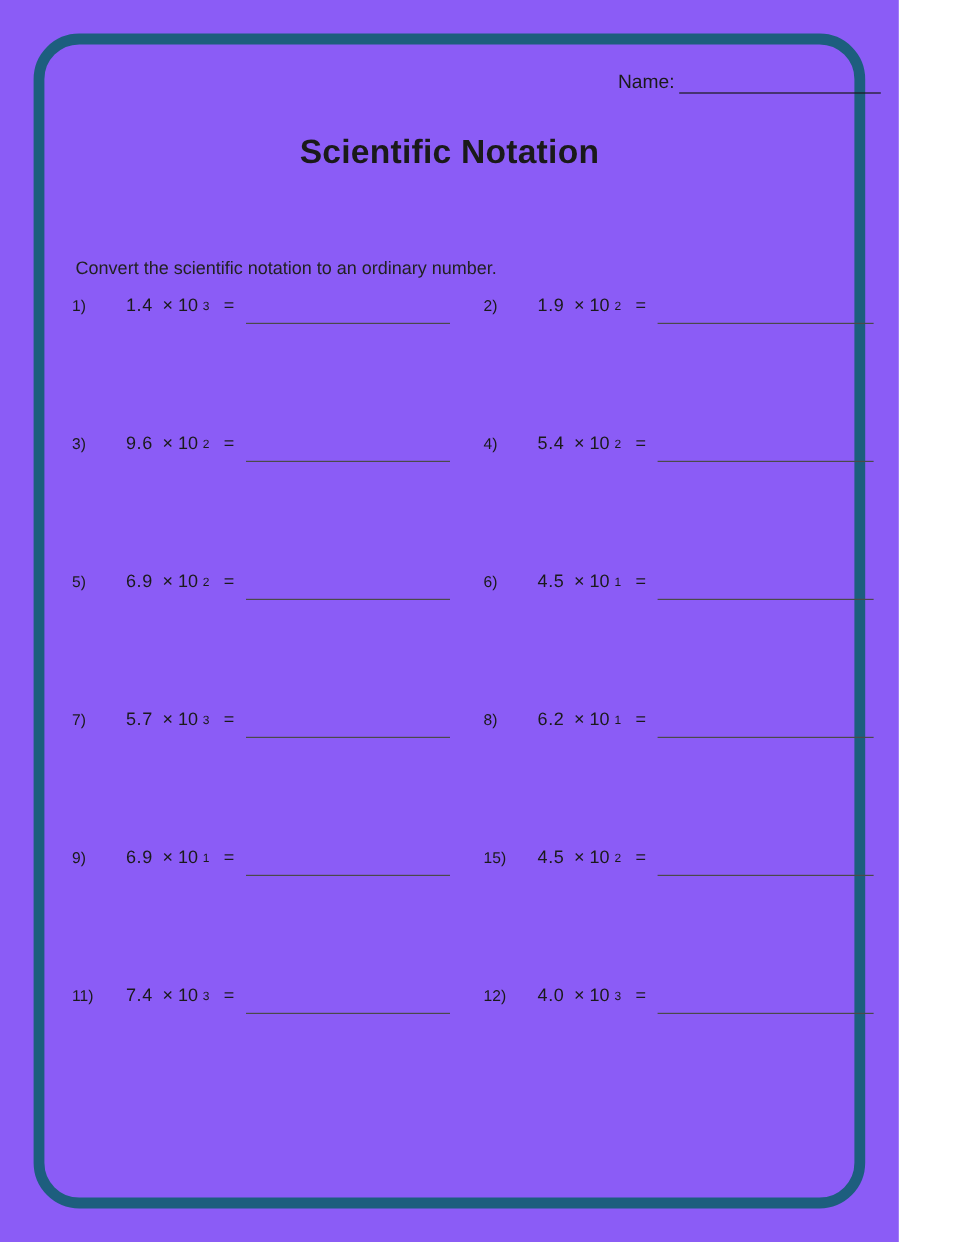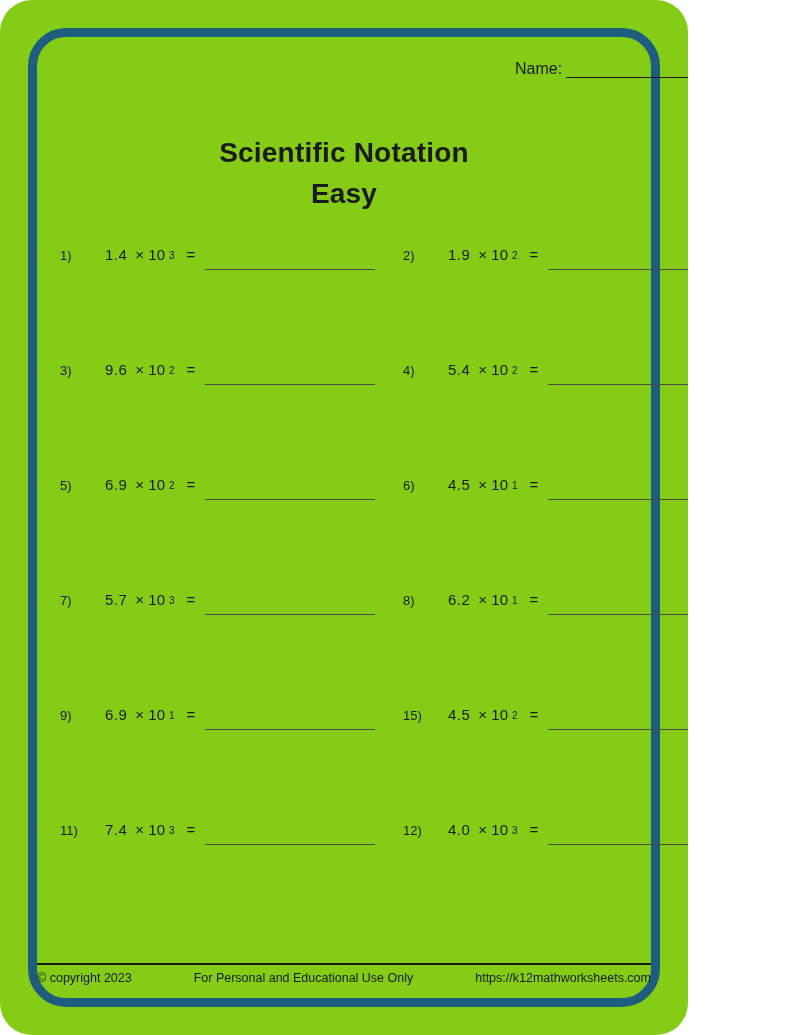--- a/index.html
+++ b/index.html
@@ -1,25 +1,24 @@
 <!DOCTYPE html>
 <html><head>
 <meta charset="utf-8">
 <style>
   * { margin: 0; padding: 0; box-sizing: border-box; }
   html, body { background: #ffffff; }
   body { font-family: "Liberation Sans", "DejaVu Sans", sans-serif; color: #1a1a1a; }
 
   .page {
     position: relative;
-    width: 688px;
+    width: 749px;
     height: 1035px;
-    background: #84cc16;
+    background: #8b5cf6;
     overflow: hidden;
-    border-radius: 32px;
   }
 
   .page-border {
     position: absolute;
     left: 28px; top: 28px; right: 28px; bottom: 28px;
     border: 9px solid #1d5e7e;
     border-radius: 38px;
     pointer-events: none;
   }
 
@@ -39,21 +38,20 @@
   }
 
   .title-block {
     position: absolute;
     top: 106px; left: 0; right: 0;
     text-align: center;
     font-weight: bold;
     font-size: 28px;
     line-height: 41px;
     letter-spacing: 0.2px;
-    margin-top: 26px;
   }
 
   .instructions {
     position: absolute;
     top: 215px; left: 63px;
     font-size: 15px;
     color: #222222;
   }
 
   .problems-grid {
@@ -112,23 +110,23 @@
 
   <div class="page-border"></div>
 
   <div class="name-block">
     <span>Name:</span>
     <span class="name-blank"></span>
   </div>
 
   <div class="title-block">
     <div>Scientific Notation</div>
-    <div>Easy</div>
   </div>
 
+  <div class="instructions">Convert the scientific notation to an ordinary number.</div>
 
   <div class="problems-grid">
       <div class="problem left-col">
         <span class="num">1)</span>
         <span class="coef">1.4</span>
         <span class="mult">× 10</span>
         <sup class="exp">3</sup>
         <span class="eq">=</span>
         <span class="blank"></span>
       </div>
@@ -215,19 +213,14 @@
       <div class="problem">
         <span class="num">12)</span>
         <span class="coef">4.0</span>
         <span class="mult">× 10</span>
         <sup class="exp">3</sup>
         <span class="eq">=</span>
         <span class="blank"></span>
       </div>
     </div>
 
-  <div class="footer">
-    <span>© copyright 2023</span>
-    <span class="center-text">For Personal and Educational Use Only</span>
-    <span class="url">https://k12mathworksheets.com</span>
-  </div>
 
 </div>
 
 </body></html>

